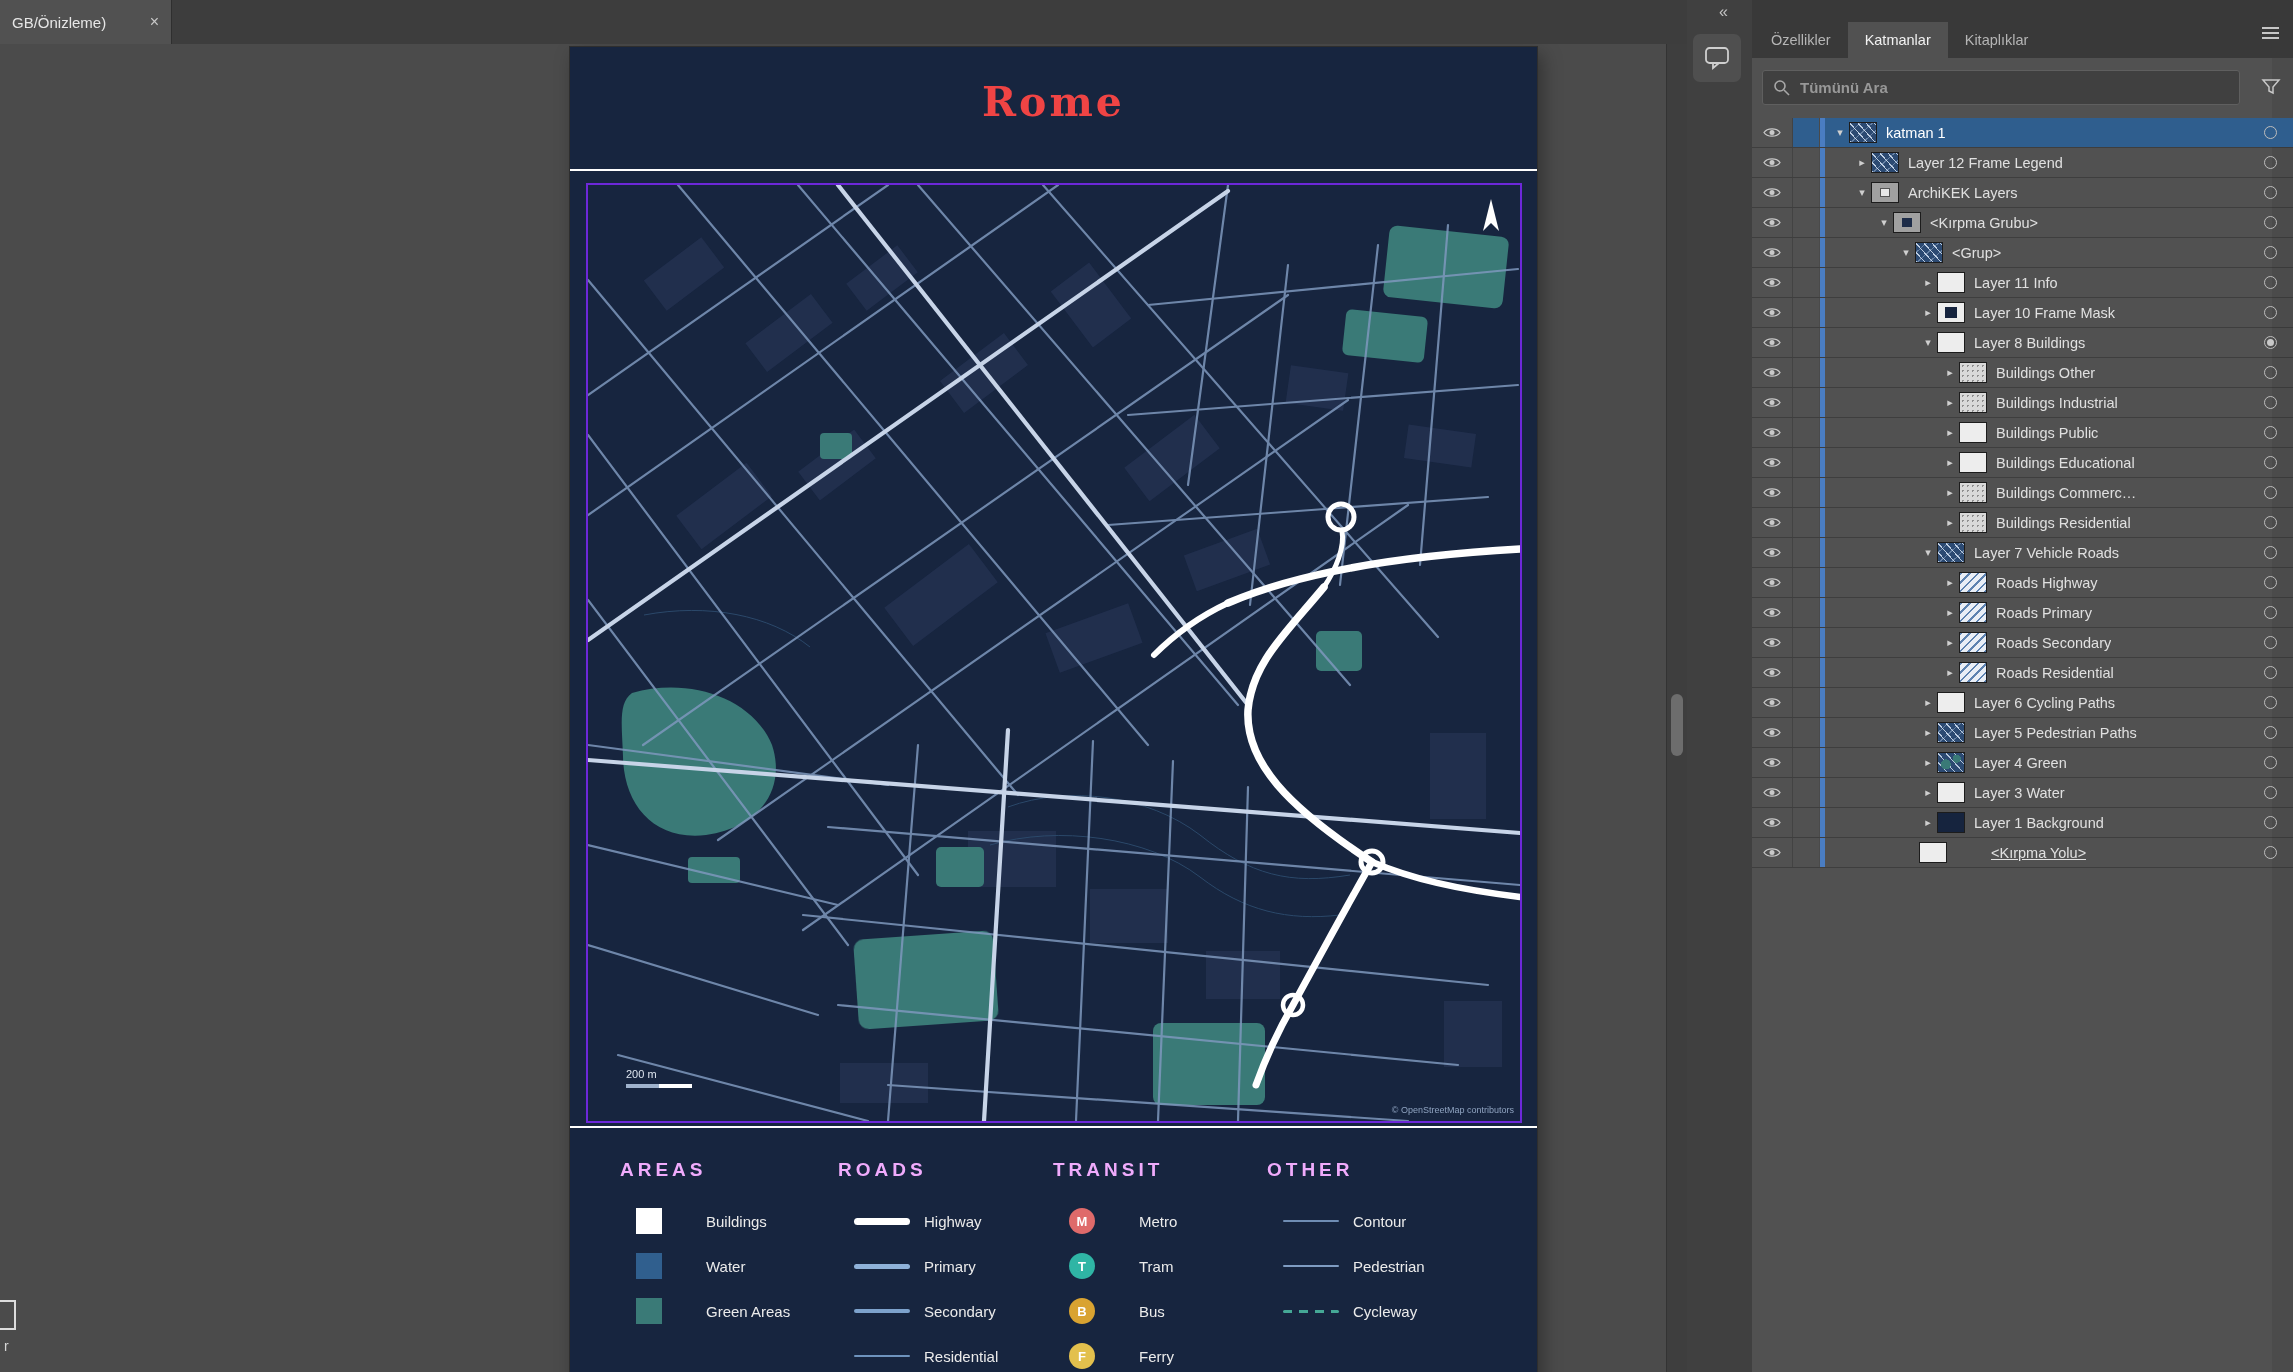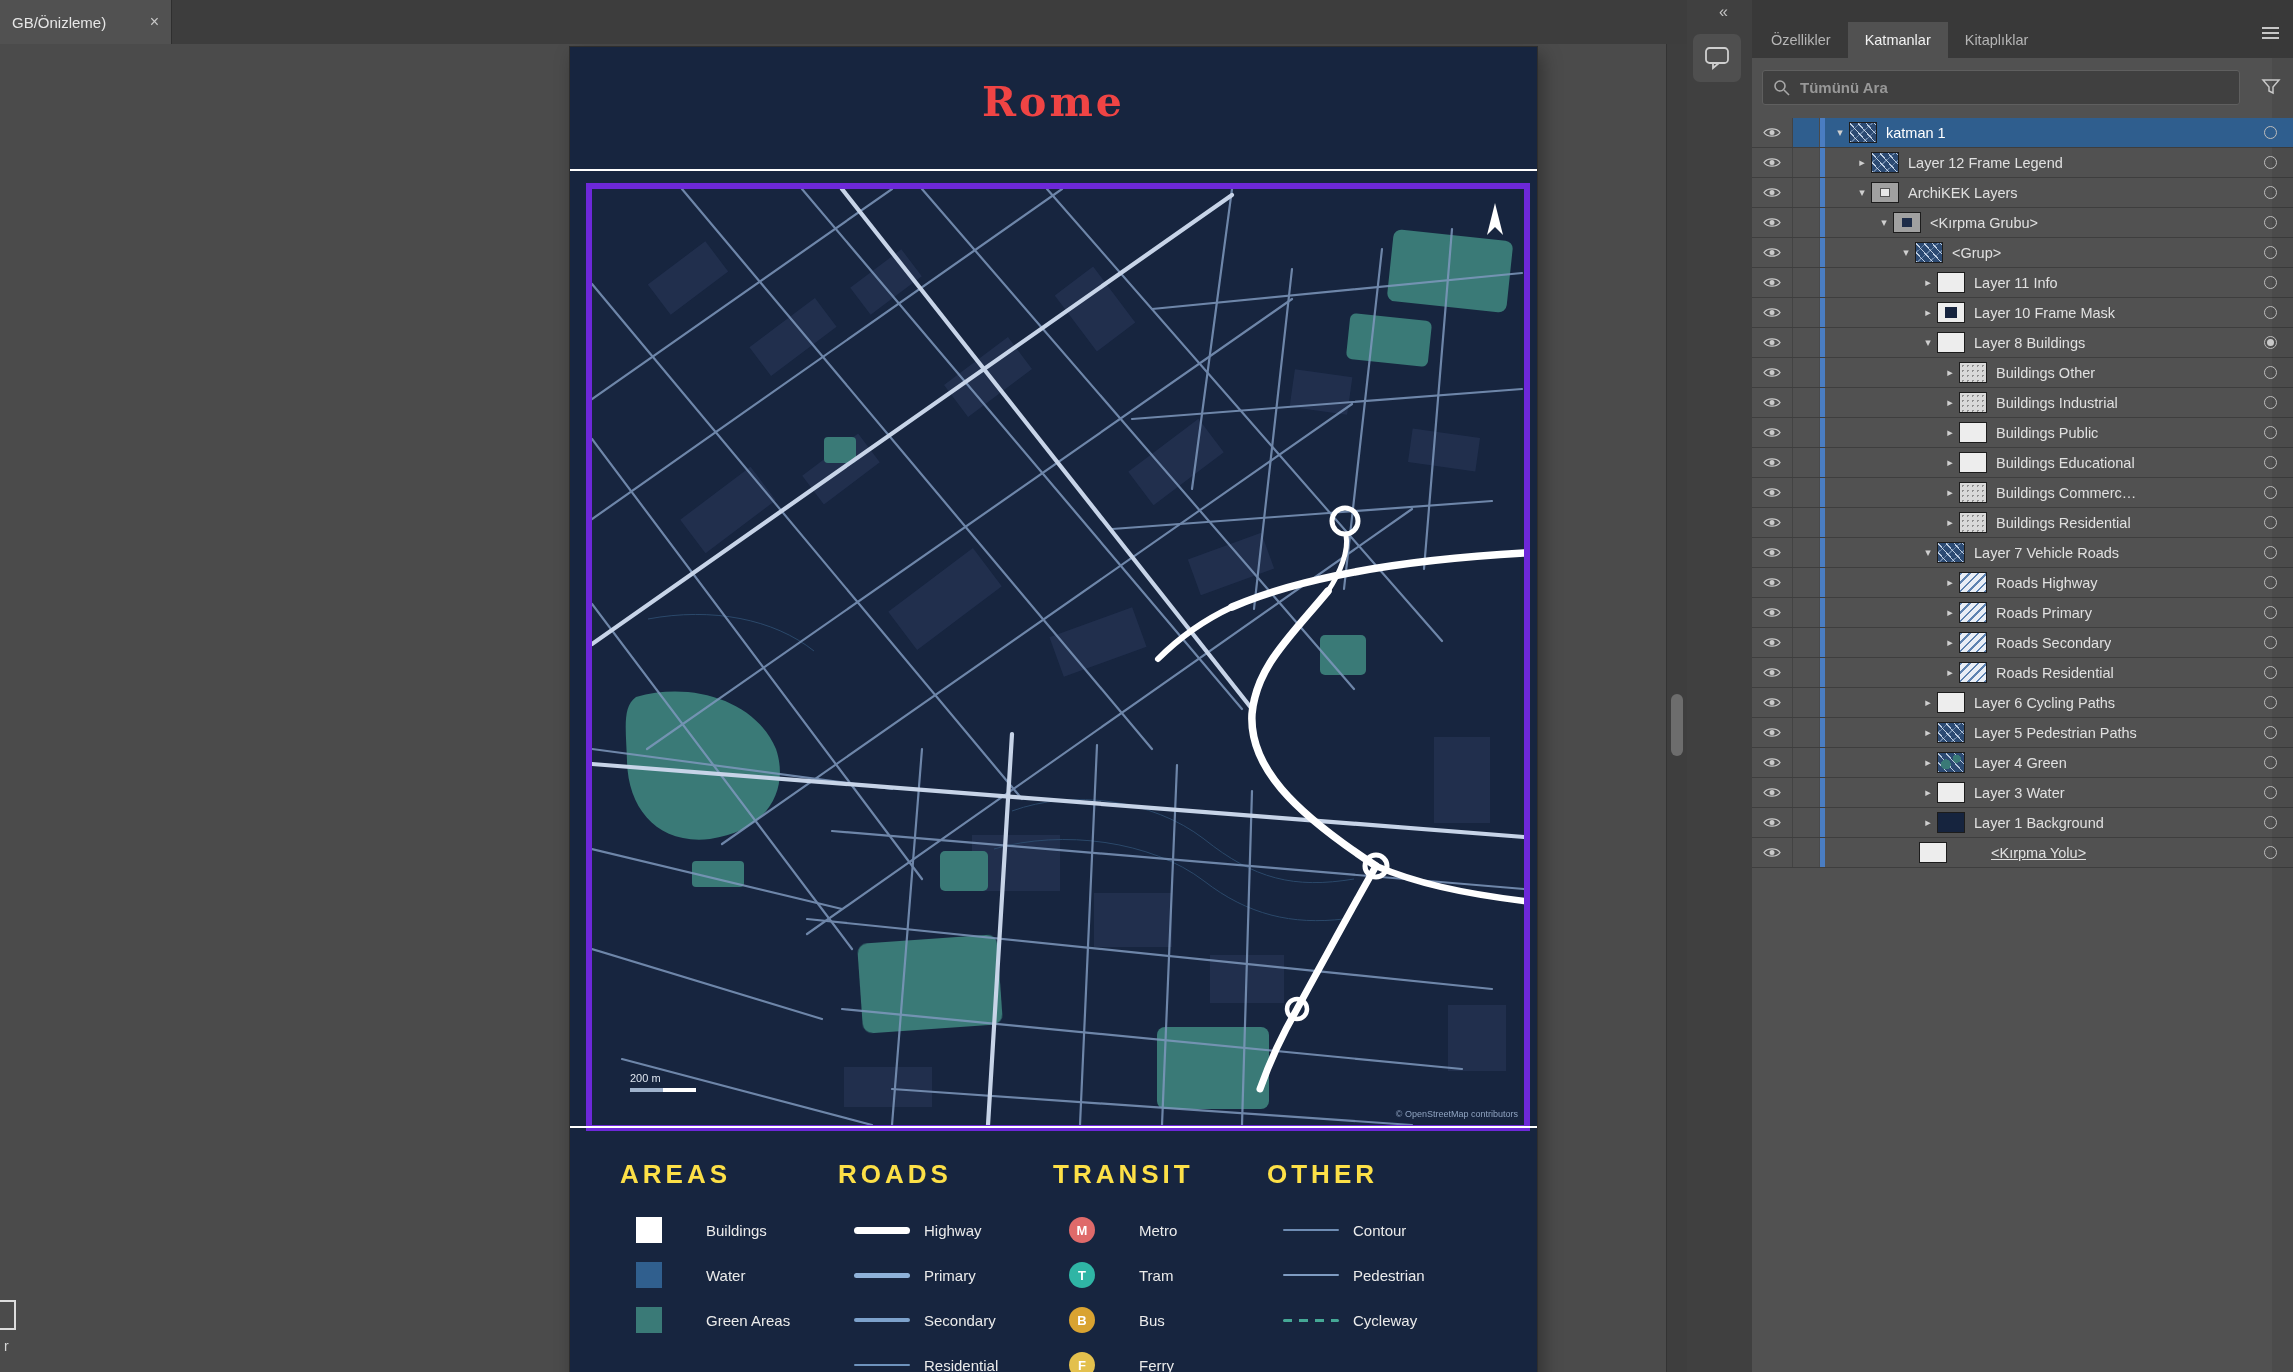--- a/index.html
+++ b/index.html
@@ -17,30 +17,30 @@
   
   .canvas{position:absolute;left:0;top:44px;width:1666px;height:1328px;background:#4b4b4b;overflow:hidden;}
 
   .artboard{position:absolute;left:570px;top:3px;width:967px;height:1400px;background:#17253f;
             box-shadow:0 0 0 1px #2e2e2e,5px 7px 18px rgba(0,0,0,.35);}
   .poster-title{position:absolute;top:16px;left:0;right:0;height:78px;line-height:78px;text-align:center;
                 color:#ef4444;font-family:"DejaVu Serif","Liberation Serif",serif;font-weight:bold;
                 font-size:41px;letter-spacing:3px;}
   .rule{position:absolute;left:0;right:0;height:2px;background:#ffffff;}
   .r1{top:122px;} .r2{top:1079px;}
-  .map-frame{position:absolute;left:16px;top:136px;width:932px;height:936px;border:6px solid #6d28d9;overflow:hidden;}
+  .map-frame{position:absolute;left:16px;top:136px;width:932px;height:936px;border:2px solid #6d28d9;overflow:hidden;}
   .mapsvg{display:block;}
   .mapsvg text{font-family:"Liberation Sans",sans-serif;}
 
   
   .legend{position:absolute;left:0;right:0;top:1112px;height:288px;}
   .lcol{position:absolute;top:0;width:215px;}
   .lcol:nth-child(1){left:50px;}.lcol:nth-child(2){left:268px;}
   .lcol:nth-child(3){left:483px;}.lcol:nth-child(4){left:697px;}
-  .lhead{margin:0 0 26px;color:#fde047;font-size:26px;font-weight:bold;letter-spacing:4px;}
+  .lhead{margin:0 0 26px;color:#f0abfc;font-size:19px;font-weight:bold;letter-spacing:4px;}
   .litem{display:flex;align-items:center;height:28px;margin-bottom:17px;padding-left:16px;}
   .lswatch{width:58px;display:flex;align-items:center;flex:none;}
   .sw-square{width:26px;height:26px;display:block;}
   .sw-line{width:56px;border-radius:4px;display:block;}
   .sw-circle{width:26px;height:26px;border-radius:50%;display:flex;align-items:center;justify-content:center;
              color:#fff;font-size:13px;font-weight:bold;}
   .llabel{color:#ebebeb;font-size:15px;margin-left:12px;white-space:nowrap;}
 
   
   .frag-square{position:absolute;left:-6px;top:1256px;width:18px;height:26px;border:2px solid #dcdcdc;}

